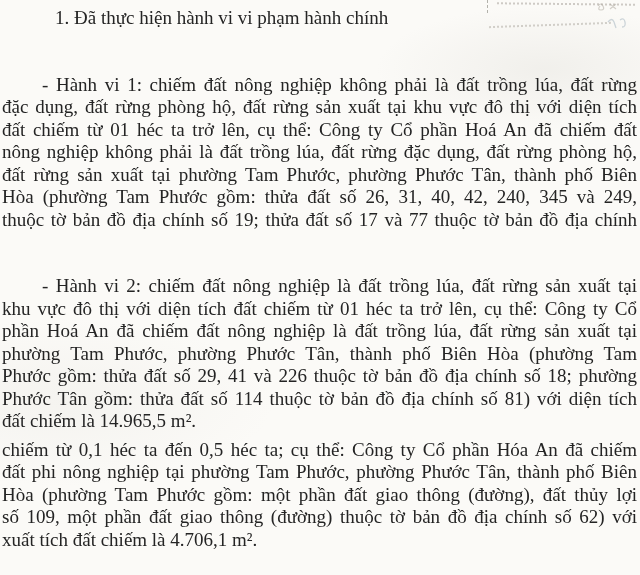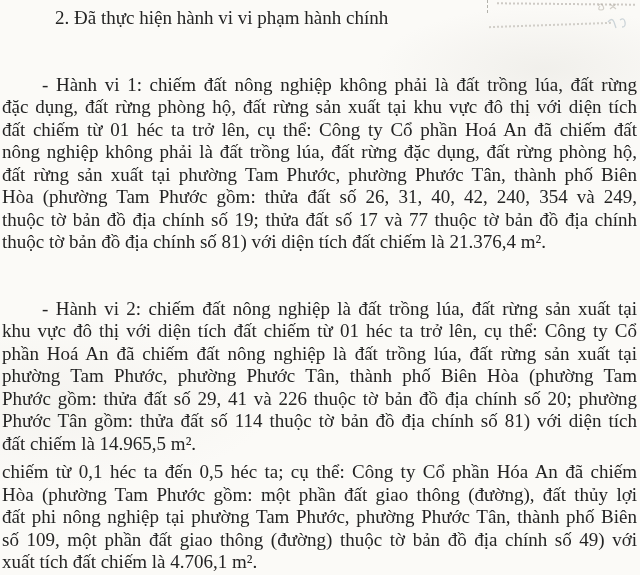--- a/index.html
+++ b/index.html
@@ -92,43 +92,42 @@
 <div class="page" style="color: rgb(36, 36, 36);">
 
   <div class="art-vline"></div>
   <div class="art-dots1"></div>
   <div class="art-dots2"></div>
   <svg class="art-marks" viewBox="0 0 50 34" xmlns="http://www.w3.org/2000/svg">
     <path d="M8 6 q3 -4 5 0 q2 4 -2 4 q-4 0 -1 -4 M20 4 l6 5 M26 4 l-6 5" stroke="#aaa49a" stroke-width="1.2" fill="none"></path>
     <path d="M18 22 q4 -5 6 0 l2 6 M30 20 q4 -3 5 2 q1 5 -3 5" stroke="#9fb0bc" stroke-width="1.3" fill="none"></path>
   </svg>
 
-  <div class="heading">2. Đã thực hiện hành vi vi phạm hành chính</div>
+  <div class="heading">1. Đã thực hiện hành vi vi phạm hành chính</div>
 
   <div id="paragraphs">
       <div class="para">
         <div class="line first">- Hành vi 1: chiếm đất nông nghiệp không phải là đất trồng lúa, đất rừng</div>
         <div class="line">đặc dụng, đất rừng phòng hộ, đất rừng sản xuất tại khu vực đô thị với diện tích</div>
         <div class="line">đất chiếm từ 01 héc ta trở lên, cụ thể: Công ty Cổ phần Hoá An đã chiếm đất</div>
         <div class="line">nông nghiệp không phải là đất trồng lúa, đất rừng đặc dụng, đất rừng phòng hộ,</div>
         <div class="line">đất rừng sản xuất tại phường Tam Phước, phường Phước Tân, thành phố Biên</div>
-        <div class="line">Hòa (phường Tam Phước gồm: thửa đất số 26, 31, 40, 42, 240, 354 và 249,</div>
+        <div class="line">Hòa (phường Tam Phước gồm: thửa đất số 26, 31, 40, 42, 240, 345 và 249,</div>
         <div class="line">thuộc tờ bản đồ địa chính số 19; thửa đất số 17 và 77 thuộc tờ bản đồ địa chính</div>
-        <div class="line last">thuộc tờ bản đồ địa chính số 81) với diện tích đất chiếm là 21.376,4 m².</div>
       </div>
       <div class="para">
         <div class="line first">- Hành vi 2: chiếm đất nông nghiệp là đất trồng lúa, đất rừng sản xuất tại</div>
         <div class="line">khu vực đô thị với diện tích đất chiếm từ 01 héc ta trở lên, cụ thể: Công ty Cổ</div>
         <div class="line">phần Hoá An đã chiếm đất nông nghiệp là đất trồng lúa, đất rừng sản xuất tại</div>
         <div class="line">phường Tam Phước, phường Phước Tân, thành phố Biên Hòa (phường Tam</div>
-        <div class="line">Phước gồm: thửa đất số 29, 41 và 226 thuộc tờ bản đồ địa chính số 20; phường</div>
+        <div class="line">Phước gồm: thửa đất số 29, 41 và 226 thuộc tờ bản đồ địa chính số 18; phường</div>
         <div class="line">Phước Tân gồm: thửa đất số 114 thuộc tờ bản đồ địa chính số 81) với diện tích</div>
         <div class="line last">đất chiếm là 14.965,5 m².</div>
       </div>
       <div class="para">
         <div class="line">chiếm từ 0,1 héc ta đến 0,5 héc ta; cụ thể: Công ty Cổ phần Hóa An đã chiếm</div>
+        <div class="line">đất phi nông nghiệp tại phường Tam Phước, phường Phước Tân, thành phố Biên</div>
         <div class="line">Hòa (phường Tam Phước gồm: một phần đất giao thông (đường), đất thủy lợi</div>
-        <div class="line">đất phi nông nghiệp tại phường Tam Phước, phường Phước Tân, thành phố Biên</div>
-        <div class="line">số 109, một phần đất giao thông (đường) thuộc tờ bản đồ địa chính số 49) với</div>
+        <div class="line">số 109, một phần đất giao thông (đường) thuộc tờ bản đồ địa chính số 62) với</div>
         <div class="line last">xuất tích đất chiếm là 4.706,1 m².</div>
       </div>
     </div>
 </div>
 
 </body></html>

